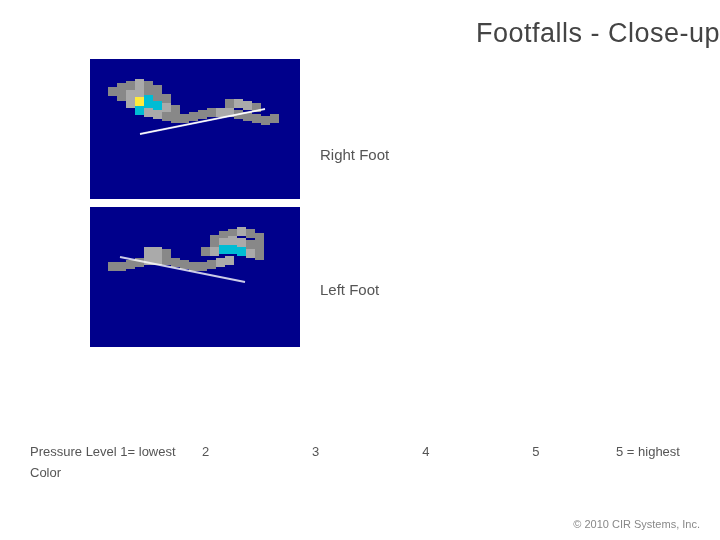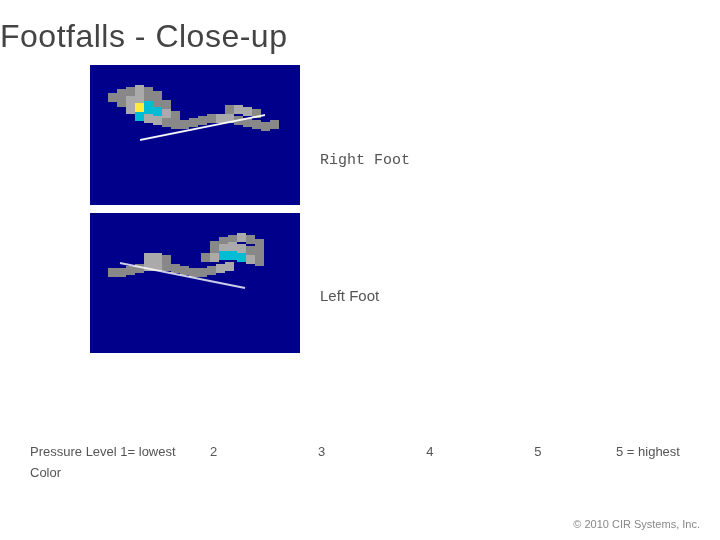--- a/index.html
+++ b/index.html
@@ -6,22 +6,22 @@
     body {
       width: 720px;
       height: 540px;
       background: #ffffff;
       font-family: 'Segoe UI', Arial, sans-serif;
       position: relative;
       overflow: hidden;
     }
 
     .title {
-      text-align: left;
-      font-size: 32px;
+      text-align: right;
+      font-size: 27px;
       font-weight: 300;
       color: #444;
       padding-top: 18px;
       letter-spacing: 0.5px;
     }
 
     .main-content {
       display: flex;
       flex-direction: row;
       margin-top: 10px;
@@ -43,35 +43,34 @@
     }
 
     .foot-label {
       font-size: 15px;
       color: #555;
       margin-top: 40px;
     }
 
     .foot-label:first-child {
       margin-top: 48px;
-      font-family: Liberation Mono, monospace;
     }
 
     .legend-section {
       position: absolute;
       bottom: 60px;
       left: 30px;
       right: 30px;
     }
 
     .pressure-row {
       display: flex;
       flex-direction: row;
       align-items: center;
-      gap: 8px;
+      gap: 0;
       margin-bottom: 6px;
     }
 
     .pressure-label {
       font-size: 13px;
       color: #555;
       min-width: 140px;
     }
 
     .pressure-numbers {

